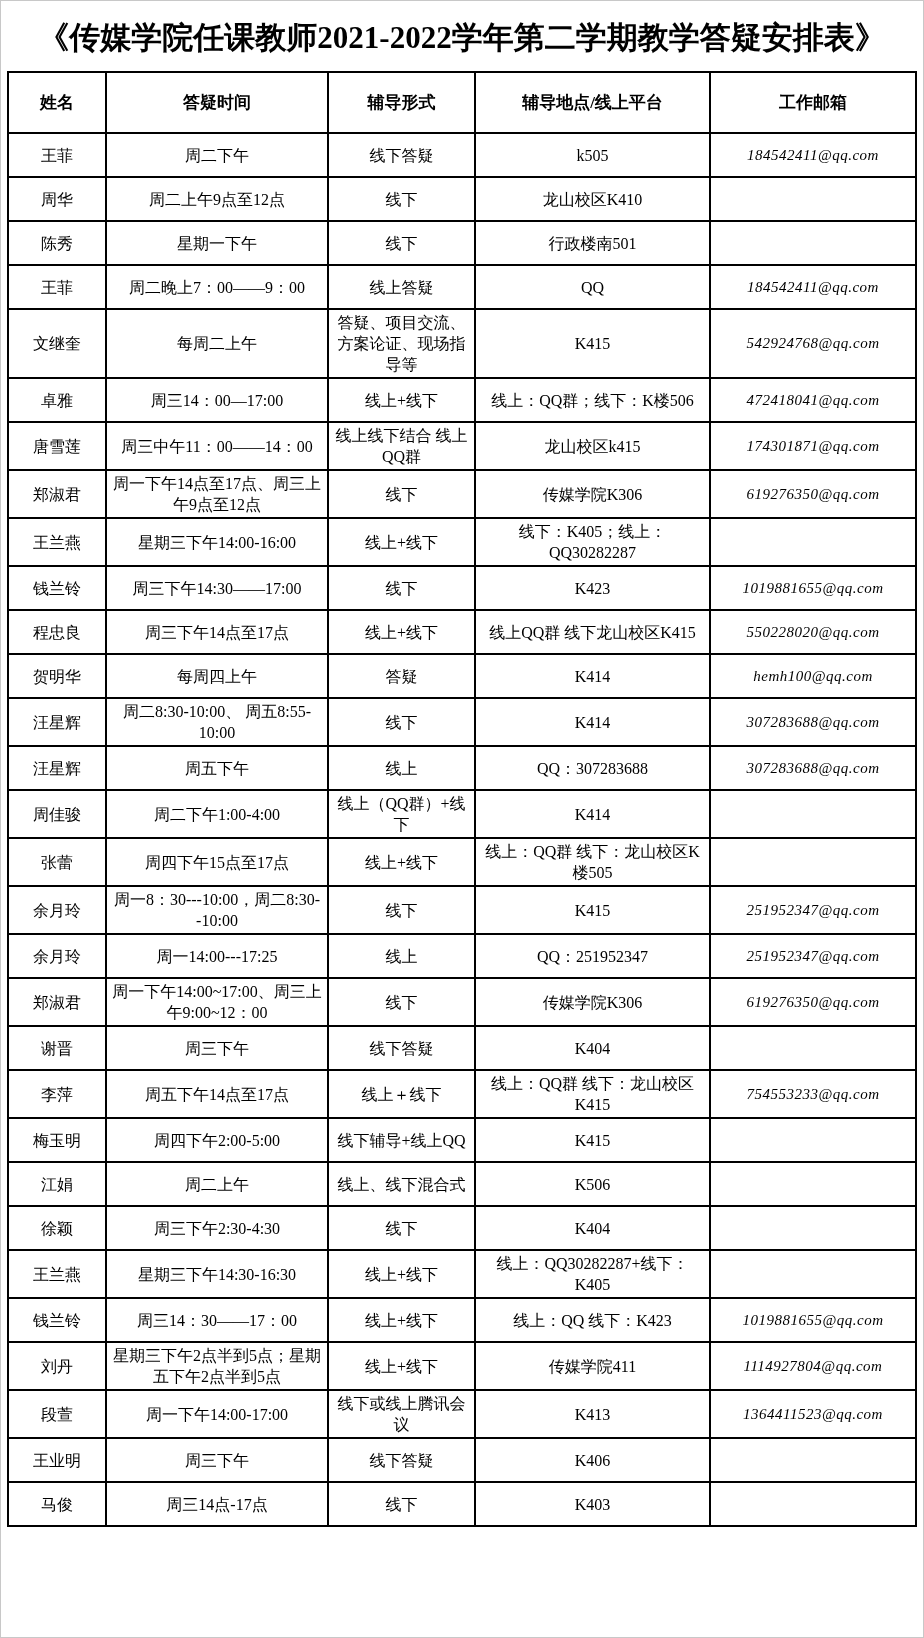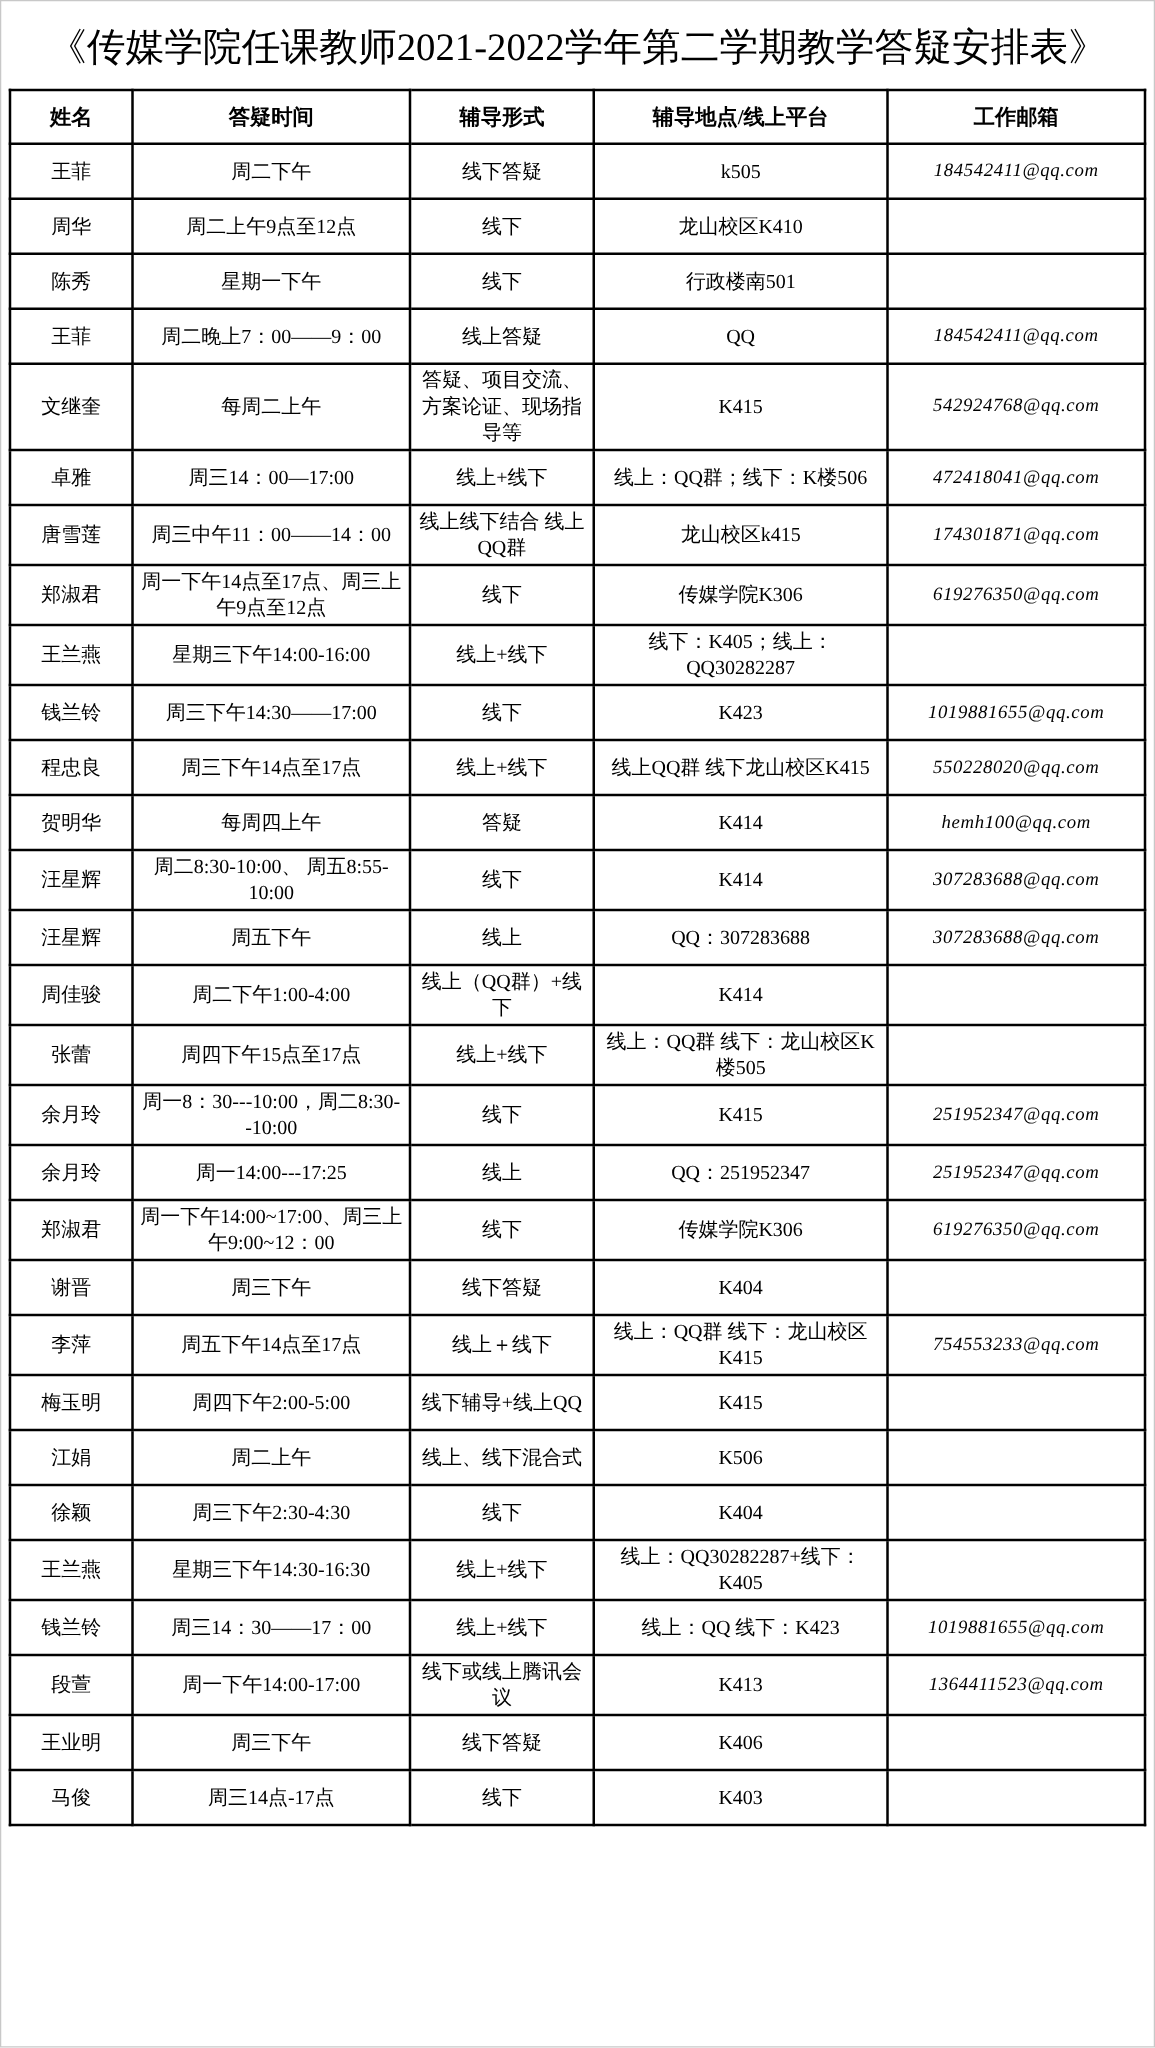--- a/index.html
+++ b/index.html
@@ -8,21 +8,21 @@
     width: 924px;
     height: 1638px;
     font-family: "Liberation Serif", "DejaVu Serif", serif;
     color: #000000;
     border: 1px solid #c8c8c8;
     overflow: hidden;
   }
   .page-title {
     text-align: center;
     font-size: 31px;
-    font-weight: normal;
+    font-weight: bold;
     letter-spacing: 0px;
     padding-top: 16px;
     padding-bottom: 12px;
     white-space: nowrap;
   }
   table.schedule {
     border-collapse: collapse;
     table-layout: fixed;
     width: 908px;
     margin: 0 auto;
@@ -35,21 +35,21 @@
   table.schedule th, table.schedule td {
     border: 2px solid #000000;
     text-align: center;
     vertical-align: middle;
     padding: 2px 3px;
     overflow: hidden;
   }
   table.schedule th {
     font-size: 17px;
     font-weight: bold;
-    height: 43px;
+    height: 61px;
     border-radius: 18px;
   }
   table.schedule td {
     font-size: 16px;
     font-weight: normal;
     height: 44px;
     line-height: 21px;
   }
   table.schedule td.cell-email {
     font-size: 15px;
@@ -256,20 +256,27 @@
         <td class="cell-email"></td>
       </tr>
       <tr>
         <td class="cell-name">钱兰铃</td>
         <td class="cell-time">周三14：30——17：00</td>
         <td class="cell-form">线上+线下</td>
         <td class="cell-location">线上：QQ  线下：K423</td>
         <td class="cell-email">1019881655@qq.com</td>
       </tr>
       <tr>
+        <td class="cell-name">刘丹</td>
+        <td class="cell-time">星期三下午2点半到5点；星期五下午2点半到5点</td>
+        <td class="cell-form">线上+线下</td>
+        <td class="cell-location">传媒学院411</td>
+        <td class="cell-email">1114927804@qq.com</td>
+      </tr>
+      <tr>
         <td class="cell-name">段萱</td>
         <td class="cell-time">周一下午14:00-17:00</td>
         <td class="cell-form">线下或线上腾讯会议</td>
         <td class="cell-location">K413</td>
         <td class="cell-email">1364411523@qq.com</td>
       </tr>
       <tr>
         <td class="cell-name">王业明</td>
         <td class="cell-time">周三下午</td>
         <td class="cell-form">线下答疑</td>

